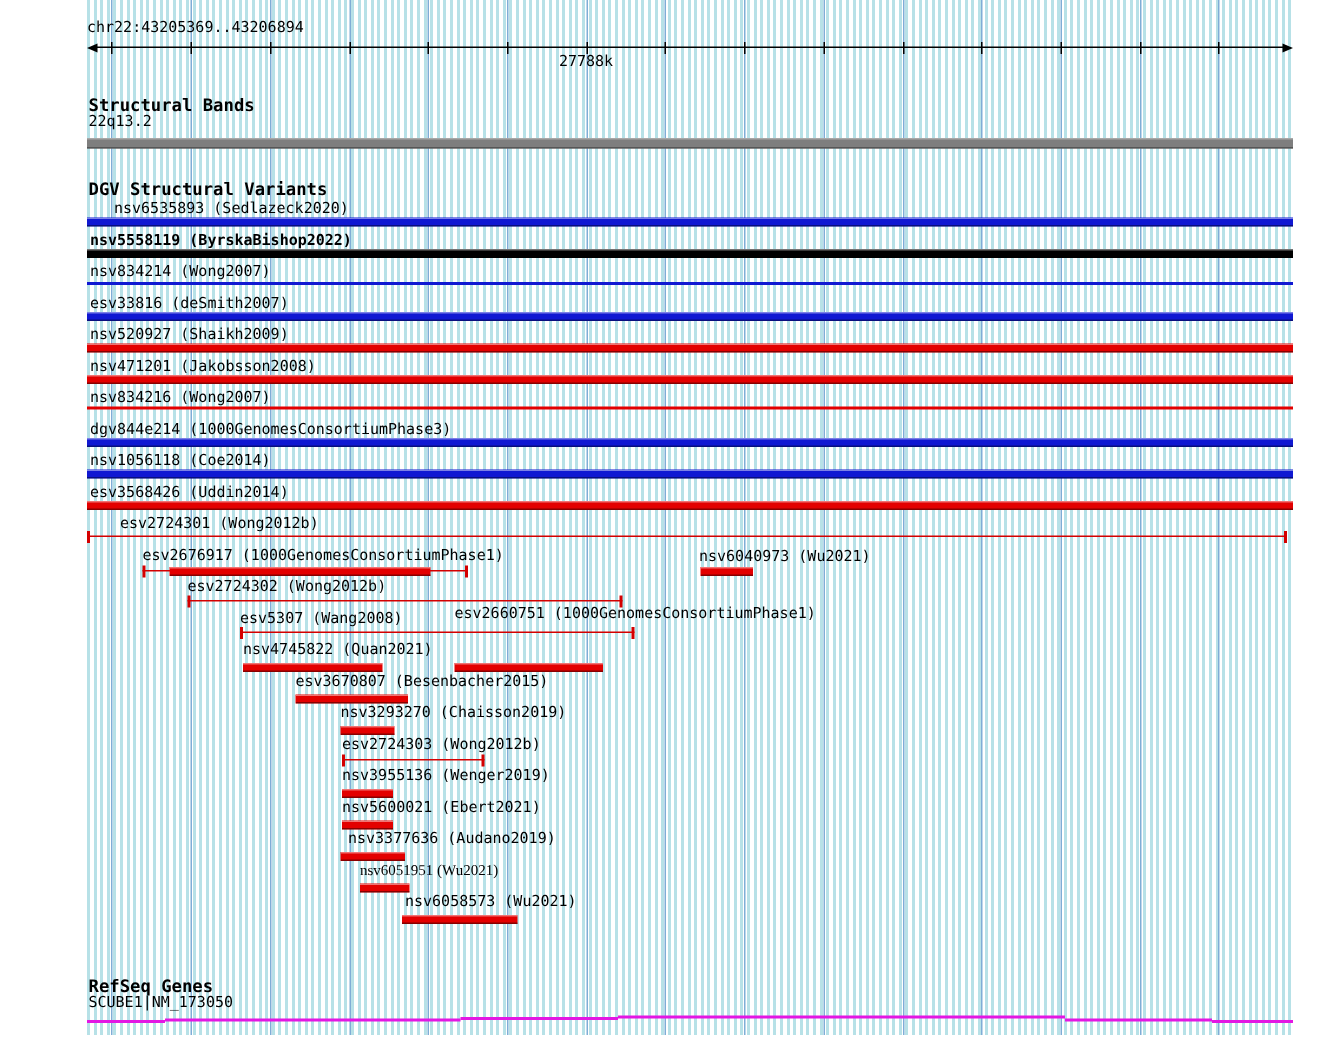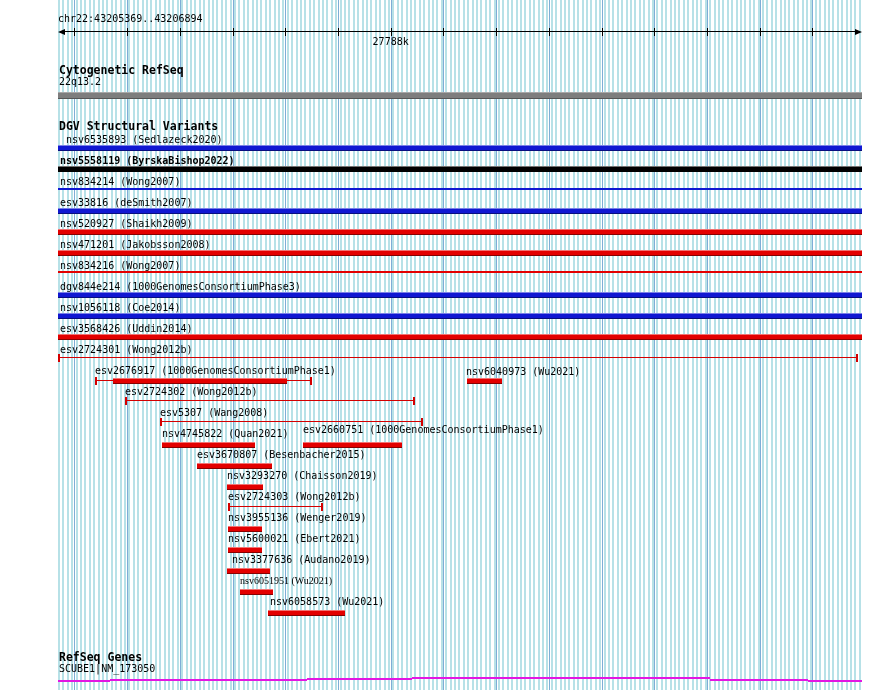--- a/index.html
+++ b/index.html
@@ -68,68 +68,68 @@
         <div class="tick" style="left: 543.557px;"></div>
         <div class="tick" style="left: 596.278px;"></div>
         <div class="tick" style="left: 648.999px;"></div>
         <div class="tick" style="left: 701.721px;"></div>
         <div class="tick" style="left: 754.442px;"></div>
       </div>
     <div id="tick-labels">
         <div class="tick-label" style="left: 332.671px;">27788k</div>
       </div>
 
-    <div class="track-header" style="left:1px;top:64px;">Cytogenetic RefSeq</div>
+    <div class="track-header" style="left:1px;top:64px;">Structural Bands</div>
     <div class="mono-label" style="left:1px;top:76px;">22q13.2</div>
     <div class="band-bar"></div>
 
     <div class="track-header" style="left:1px;top:120px;">DGV Structural Variants</div>
     <div id="variants">
-        <div class="mono-label" style="left: 8px; top: 134px;">nsv6535893 (Sedlazeck2020)</div>
+        <div class="mono-label" style="left: 18px; top: 134px;">nsv6535893 (Sedlazeck2020)</div>
         <div class="vbar thick c-blue" style="left: 0px; top: 145px; width: 804px; height: 6px;"></div>
         <div class="mono-label" style="left: 2px; top: 155px; font-weight: bold;">nsv5558119 (ByrskaBishop2022)</div>
         <div class="vbar thick c-black" style="left: 0px; top: 166px; width: 804px; height: 6px;"></div>
         <div class="mono-label" style="left: 2px; top: 176px;">nsv834214 (Wong2007)</div>
         <div class="vbar c-blue" style="left: 0px; top: 188px; width: 804px; height: 2px;"></div>
         <div class="mono-label" style="left: 2px; top: 197px;">esv33816 (deSmith2007)</div>
         <div class="vbar thick c-blue" style="left: 0px; top: 208px; width: 804px; height: 6px;"></div>
         <div class="mono-label" style="left: 2px; top: 218px;">nsv520927 (Shaikh2009)</div>
         <div class="vbar thick c-red" style="left: 0px; top: 229px; width: 804px; height: 6px;"></div>
         <div class="mono-label" style="left: 2px; top: 239px;">nsv471201 (Jakobsson2008)</div>
         <div class="vbar thick c-red" style="left: 0px; top: 250px; width: 804px; height: 6px;"></div>
         <div class="mono-label" style="left: 2px; top: 260px;">nsv834216 (Wong2007)</div>
         <div class="vbar c-red" style="left: 0px; top: 271px; width: 804px; height: 2px;"></div>
         <div class="mono-label" style="left: 2px; top: 281px;">dgv844e214 (1000GenomesConsortiumPhase3)</div>
         <div class="vbar thick c-blue" style="left: 0px; top: 292px; width: 804px; height: 6px;"></div>
         <div class="mono-label" style="left: 2px; top: 302px;">nsv1056118 (Coe2014)</div>
         <div class="vbar thick c-blue" style="left: 0px; top: 313px; width: 804px; height: 6px;"></div>
         <div class="mono-label" style="left: 2px; top: 323px;">esv3568426 (Uddin2014)</div>
         <div class="vbar thick c-red" style="left: 0px; top: 334px; width: 804px; height: 6px;"></div>
-        <div class="mono-label" style="left: 2px; top: 344px;">esv2724301 (Wong2012b)</div>
+        <div class="mono-label" style="left: 2px; top: 344px; padding-left: 20px;">esv2724301 (Wong2012b)</div>
         <div class="wh-line" style="left: 0px; top: 357px; width: 800px; background: rgb(212, 0, 0);"></div>
         <div class="wh-tick" style="left: 0px; top: 354px; background: rgb(212, 0, 0);"></div>
         <div class="wh-tick" style="left: 798px; top: 354px; background: rgb(212, 0, 0);"></div>
         <div class="mono-label" style="left: 37px; top: 365px;">esv2676917 (1000GenomesConsortiumPhase1)</div>
         <div class="wh-line" style="left: 37px; top: 380px; width: 217px; background: rgb(212, 0, 0);"></div>
         <div class="wh-tick" style="left: 37px; top: 377px; background: rgb(212, 0, 0);"></div>
         <div class="wh-tick" style="left: 252px; top: 377px; background: rgb(212, 0, 0);"></div>
         <div class="vbar thick c-red" style="left: 55px; top: 378px; width: 174px; height: 6px;"></div>
         <div class="mono-label" style="left: 408px; top: 366px;">nsv6040973 (Wu2021)</div>
         <div class="vbar thick c-red" style="left: 409px; top: 378px; width: 35px; height: 6px;"></div>
         <div class="mono-label" style="left: 67px; top: 386px;">esv2724302 (Wong2012b)</div>
         <div class="wh-line" style="left: 67px; top: 400px; width: 290px; background: rgb(212, 0, 0);"></div>
         <div class="wh-tick" style="left: 67px; top: 397px; background: rgb(212, 0, 0);"></div>
         <div class="wh-tick" style="left: 355px; top: 397px; background: rgb(212, 0, 0);"></div>
         <div class="mono-label" style="left: 102px; top: 407px;">esv5307 (Wang2008)</div>
         <div class="wh-line" style="left: 102px; top: 421px; width: 263px; background: rgb(212, 0, 0);"></div>
         <div class="wh-tick" style="left: 102px; top: 418px; background: rgb(212, 0, 0);"></div>
         <div class="wh-tick" style="left: 363px; top: 418px; background: rgb(212, 0, 0);"></div>
         <div class="mono-label" style="left: 104px; top: 428px;">nsv4745822 (Quan2021)</div>
         <div class="vbar thick c-red" style="left: 104px; top: 442px; width: 93px; height: 6px;"></div>
-        <div class="mono-label" style="left: 245px; top: 424px;">esv2660751 (1000GenomesConsortiumPhase1)</div>
+        <div class="mono-label" style="left: 245px; top: 404px;">esv2660751 (1000GenomesConsortiumPhase1)</div>
         <div class="vbar thick c-red" style="left: 245px; top: 442px; width: 99px; height: 6px;"></div>
         <div class="mono-label" style="left: 139px; top: 449px;">esv3670807 (Besenbacher2015)</div>
         <div class="vbar thick c-red" style="left: 139px; top: 463px; width: 75px; height: 6px;"></div>
         <div class="mono-label" style="left: 169px; top: 470px;">nsv3293270 (Chaisson2019)</div>
         <div class="vbar thick c-red" style="left: 169px; top: 484px; width: 36px; height: 6px;"></div>
         <div class="mono-label" style="left: 170px; top: 491px;">esv2724303 (Wong2012b)</div>
         <div class="wh-line" style="left: 170px; top: 506px; width: 95px; background: rgb(212, 0, 0);"></div>
         <div class="wh-tick" style="left: 170px; top: 503px; background: rgb(212, 0, 0);"></div>
         <div class="wh-tick" style="left: 263px; top: 503px; background: rgb(212, 0, 0);"></div>
         <div class="mono-label" style="left: 170px; top: 512px;">nsv3955136 (Wenger2019)</div>

